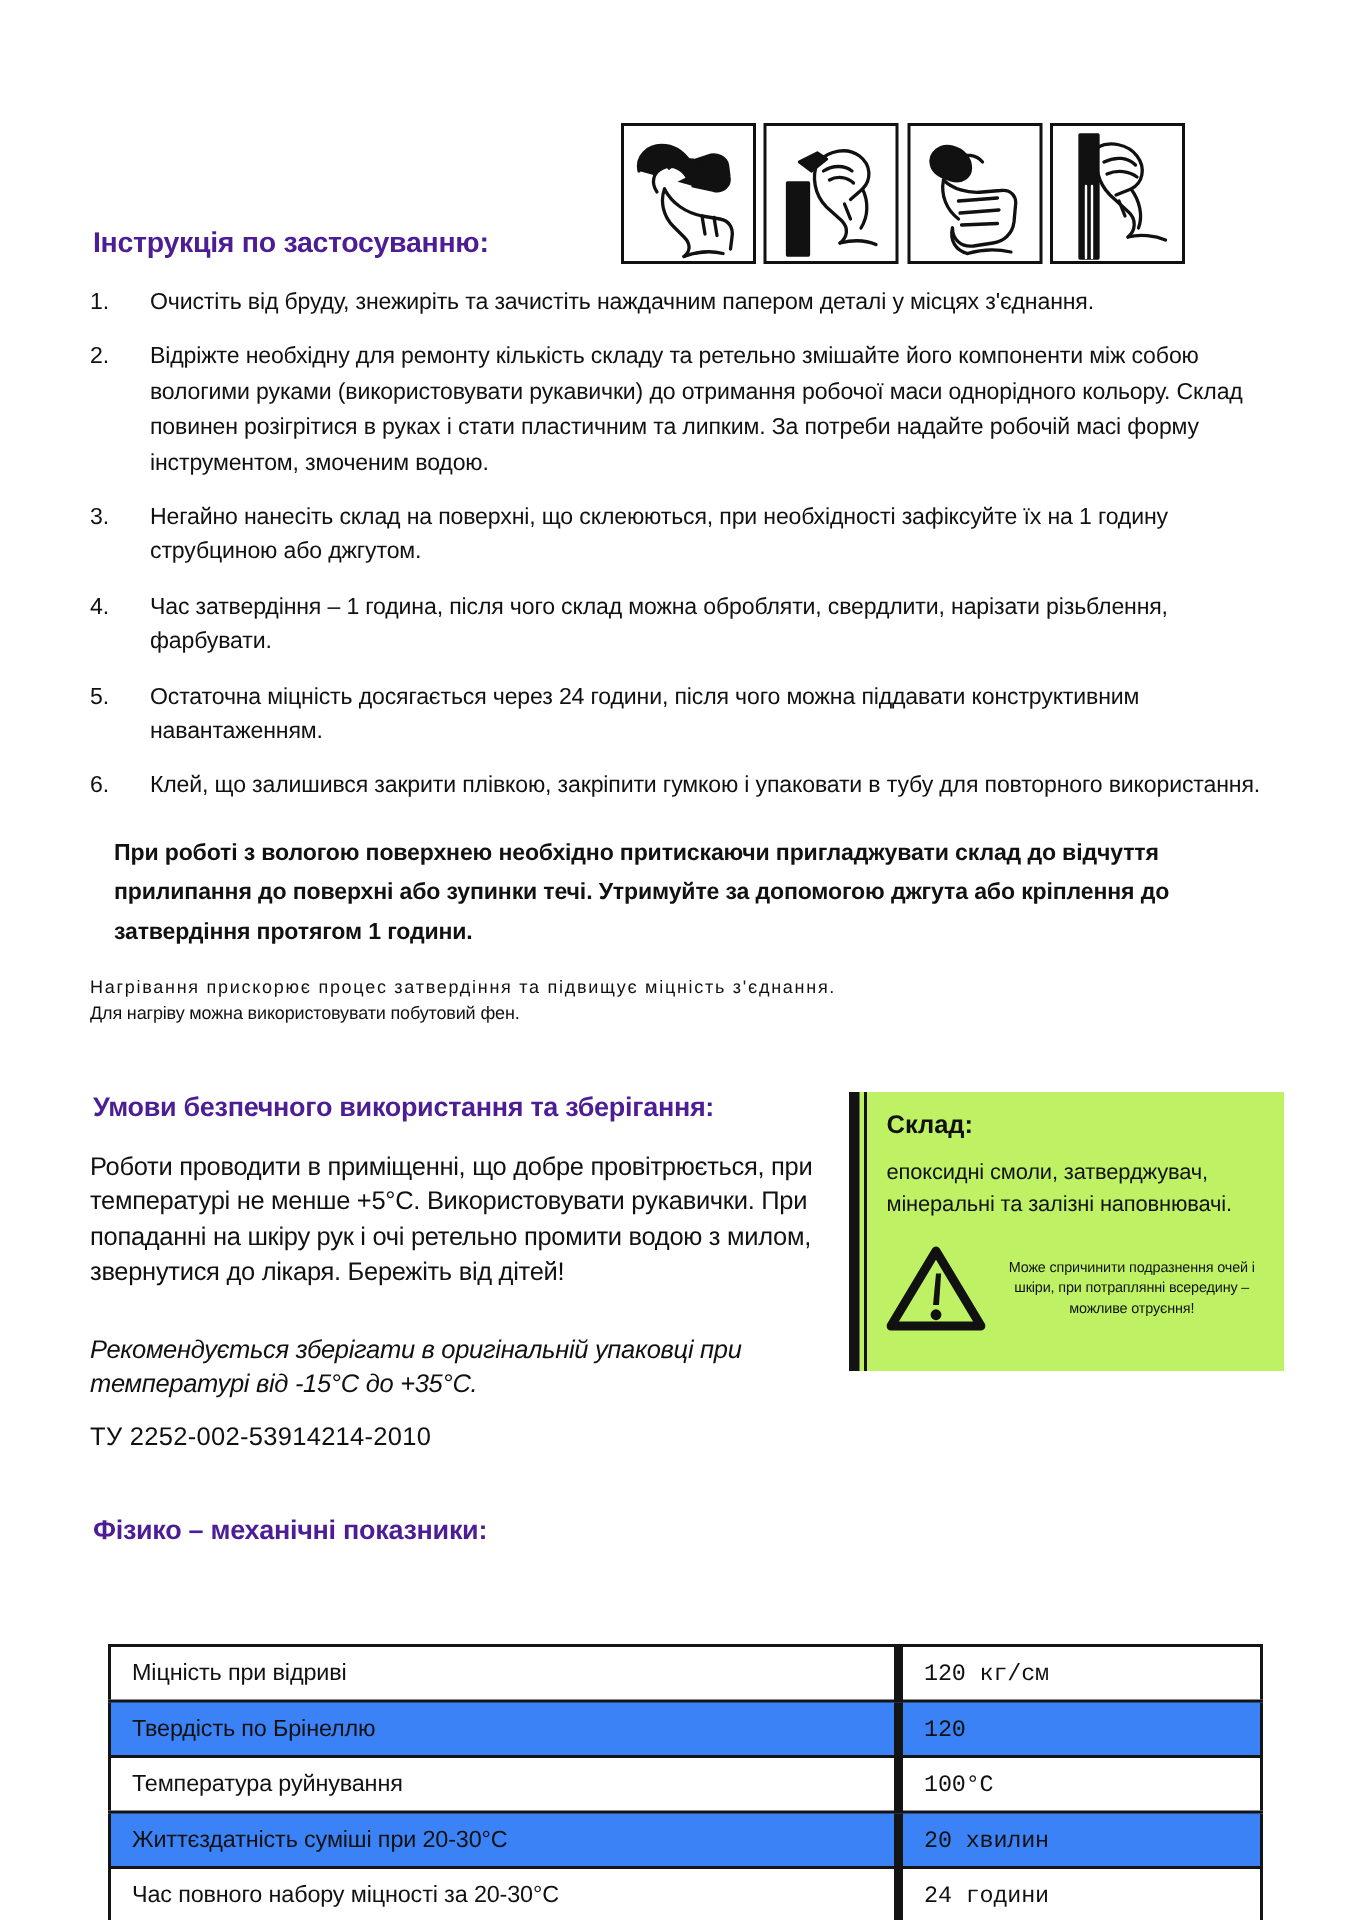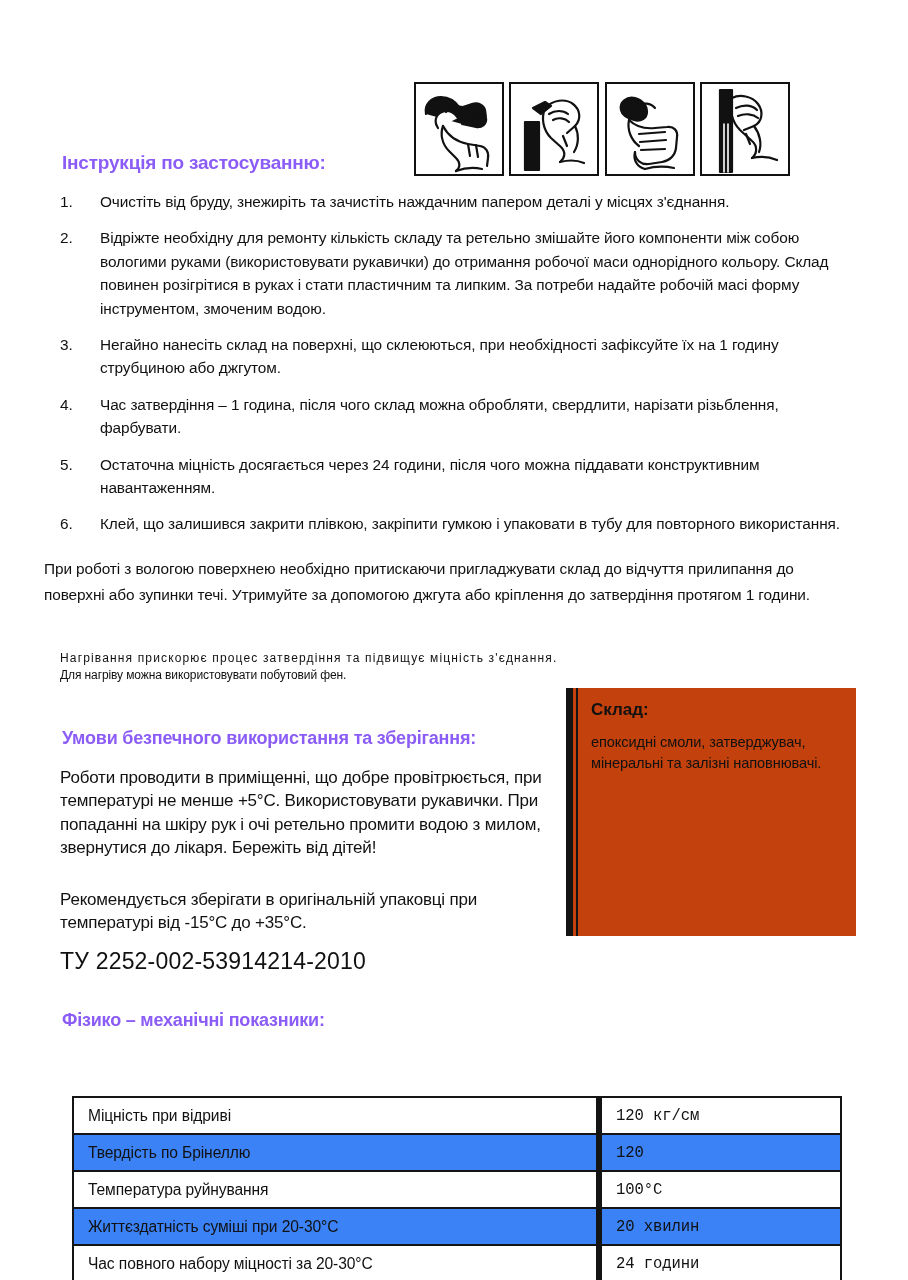--- a/index.html
+++ b/index.html
@@ -41,21 +41,21 @@
     position: relative;
     overflow: hidden;
   }
   .illus-panel svg { display: block; width: 100%; height: 100%; }
 
   
   .h-bold {
     font-weight: 700;
     font-size: 19px;
     letter-spacing: -0.2px;
-    color: #8b5cf6;
+    color: #4c1d95;
   }
 
   #instructions-heading {
     position: absolute;
     left: 62px;
     top: 152px;
   }
 
   
   .steps {
@@ -75,25 +75,26 @@
   .step-num {
     width: 40px;
     flex: 0 0 40px;
     font-size: 15.4px;
   }
   .step-text { flex: 1 1 auto; }
 
   
   .para {
     position: absolute;
-    left: 44px;
+    left: 76px;
     width: 790px;
     font-size: 15.4px;
     line-height: 1.72;
     letter-spacing: -0.1px;
+    font-weight: bold;
   }
   #para-wet { top: 556px; }
 
   #para-heat {
     position: absolute;
     left: 60px;
     top: 650px;
     width: 800px;
     font-size: 12px;
     line-height: 1.45;
@@ -116,38 +117,38 @@
   }
   .safety-body {
     position: absolute;
     left: 60px;
     width: 500px;
     font-size: 17px;
     line-height: 1.38;
     letter-spacing: -0.2px;
   }
   #safety-para-1 { top: 766px; }
-  #safety-para-2 { top: 888px; }
+  #safety-para-2 { top: 888px; font-style: italic; }
   #safety-tu {
     position: absolute;
     left: 60px;
     top: 948px;
-    font-size: 23px;
+    font-size: 17px;
     letter-spacing: 0.2px;
     text-align: right;
   }
 
   
   #composition-box {
     position: absolute;
     left: 566px;
-    top: 688px;
+    top: 728px;
     width: 290px;
-    height: 248px;
-    background: #c2410c;
+    height: 186px;
+    background: #bef264;
     border-left: 7px solid #141414;
     box-sizing: border-box;
   }
   #composition-box::before {
     content: "";
     position: absolute;
     left: 3px;
     top: 0;
     bottom: 0;
     width: 2px;
@@ -345,20 +346,30 @@
 
   <div class="safety-body" id="safety-para-2">Рекомендується зберігати в оригінальній упаковці при температурі від -15°С до +35°С.</div>
 
   <div id="safety-tu">ТУ 2252-002-53914214-2010</div>
 
   <div id="composition-box">
     <div class="comp-inner">
       <div id="composition-title">Склад:</div>
       <div id="composition-text">епоксидні смоли, затверджувач, мінеральні та залізні наповнювачі.</div>
 
+      <div class="warn-row">
+        <div class="warn-tri">
+          <svg viewBox="0 0 66 58" xmlns="http://www.w3.org/2000/svg">
+            <path d="M33 4 L63 54 L3 54 Z" fill="none" stroke="#111" stroke-width="6" stroke-linejoin="round"></path>
+            <path d="M33 19 L36.4 19 L35 40 L31 40 Z" fill="#111"></path>
+            <circle cx="33" cy="46.5" r="3.6" fill="#111"></circle>
+          </svg>
+        </div>
+        <div id="warning-text">Може спричинити подразнення очей і шкіри, при потраплянні всередину – можливе отруєння!</div>
+      </div>
     </div>
   </div>
 
   <div class="h-bold" id="properties-heading">Фізико – механічні показники:</div>
 
   <table id="properties-table">
     <tbody>
       <tr>
         <td class="col-name">Міцність при відриві</td>
         <td class="col-value">120 кг/см</td>

